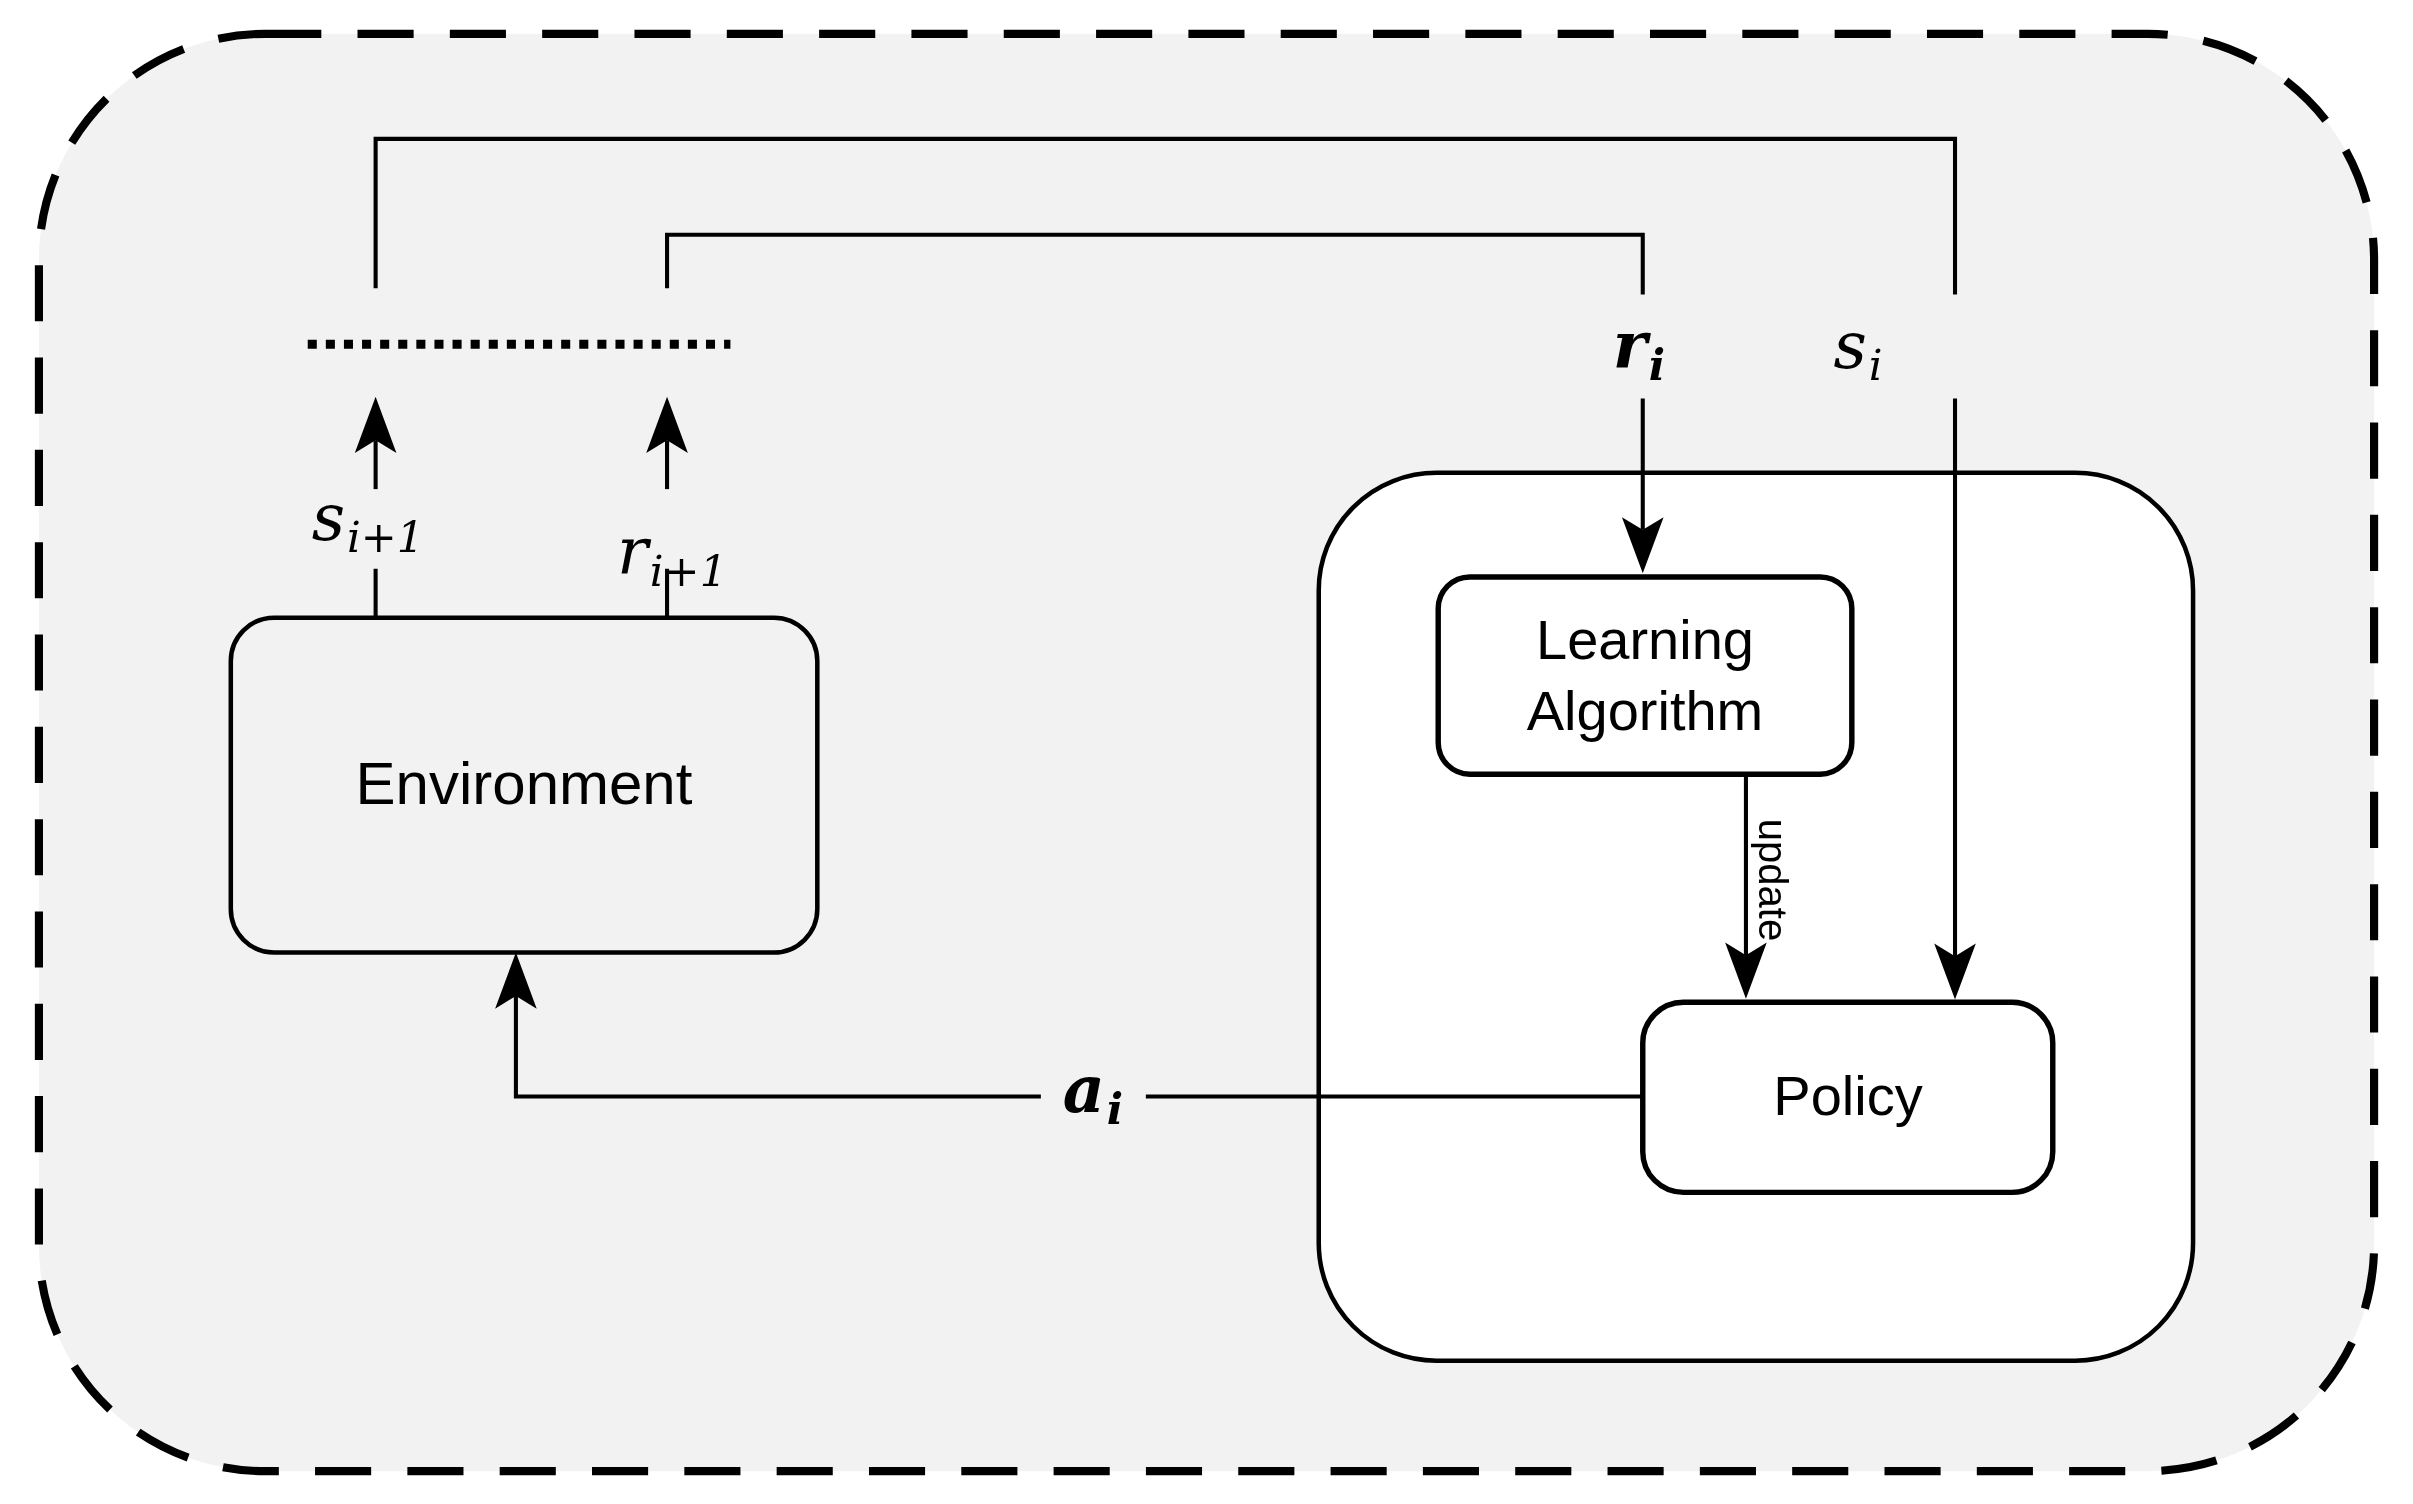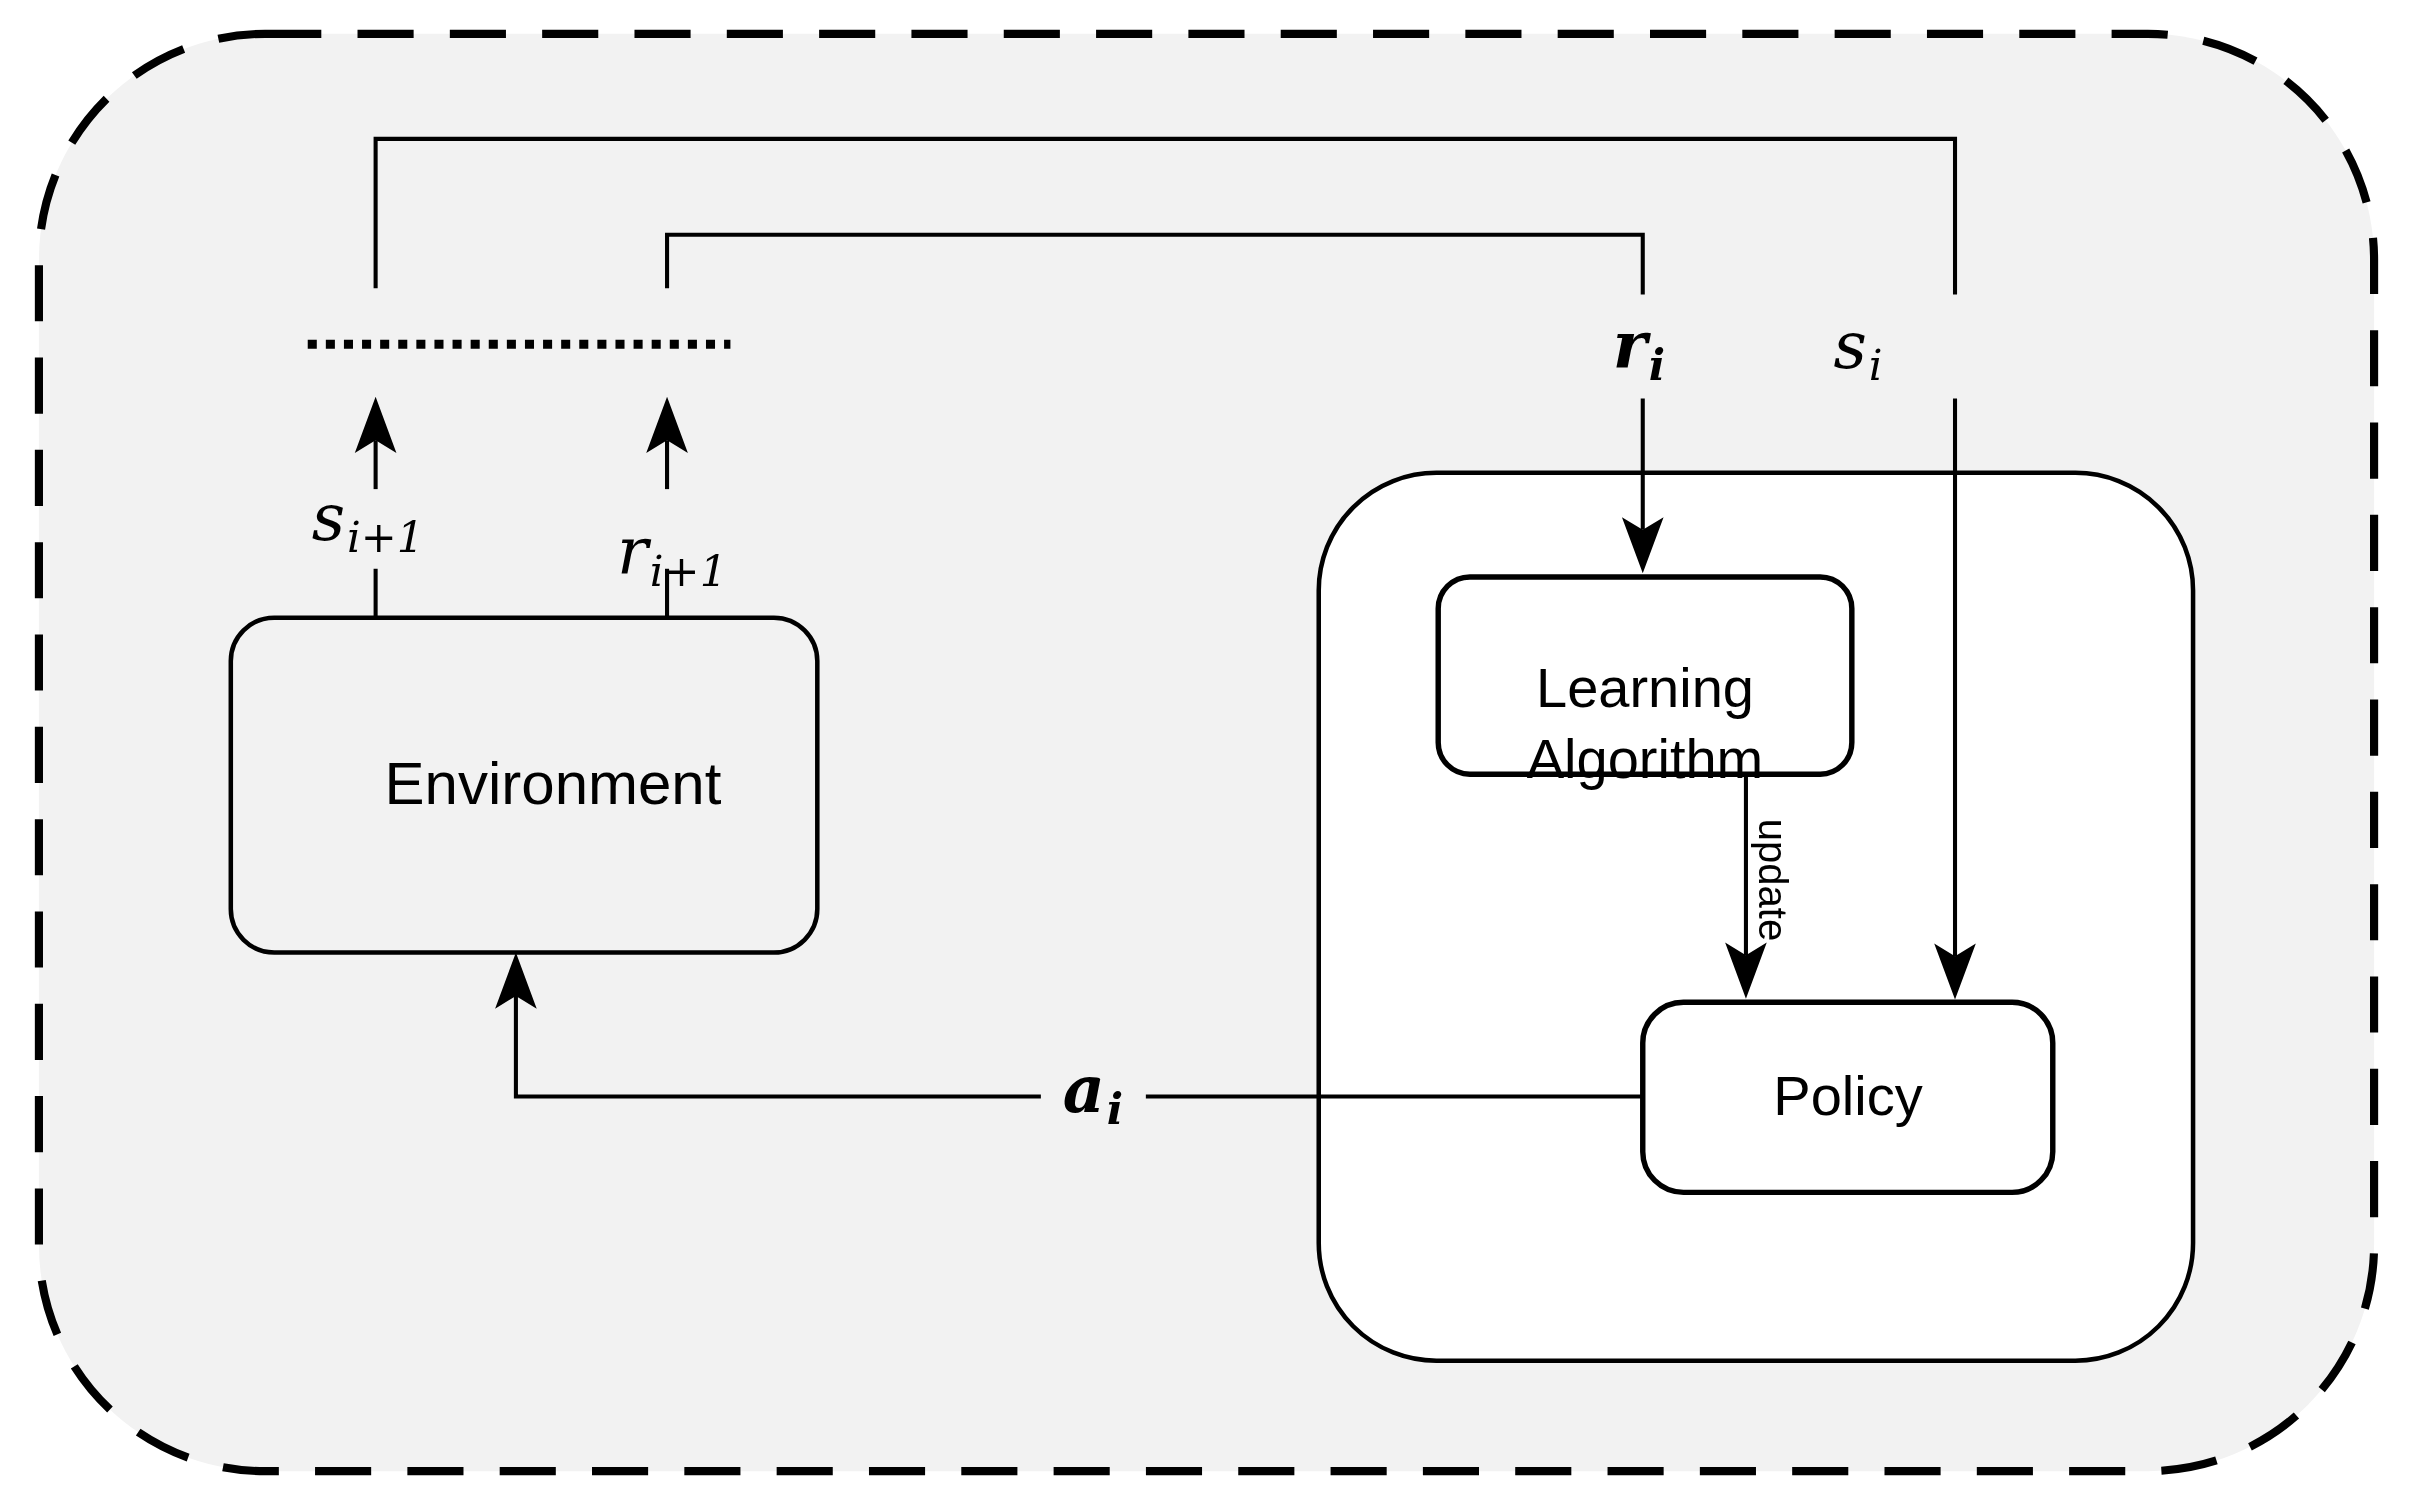--- a/index.html
+++ b/index.html
@@ -26,22 +26,22 @@
 
   
   .label {
     position: absolute;
     transform: translate(-50%, -50%);
     white-space: nowrap;
     text-align: center;
     line-height: 1.2;
   }
   .box-label   { font-size: 58px; }
-  .env-label   { font-size: 60px; margin-left: 29px; }
-  .la-label    { font-size: 56px; line-height: 71px; margin-top: 48px; }
+  .env-label   { font-size: 60px; }
+  .la-label    { font-size: 56px; line-height: 71px; }
   .math-label  {
     font-family: "DejaVu Serif", "Liberation Serif", serif;
     font-style: italic;
     font-size: 65px;
   }
   .math-label sub {
     font-size: 43px;
     vertical-align: -0.28em;
     margin-left: 1.8px;
   }

